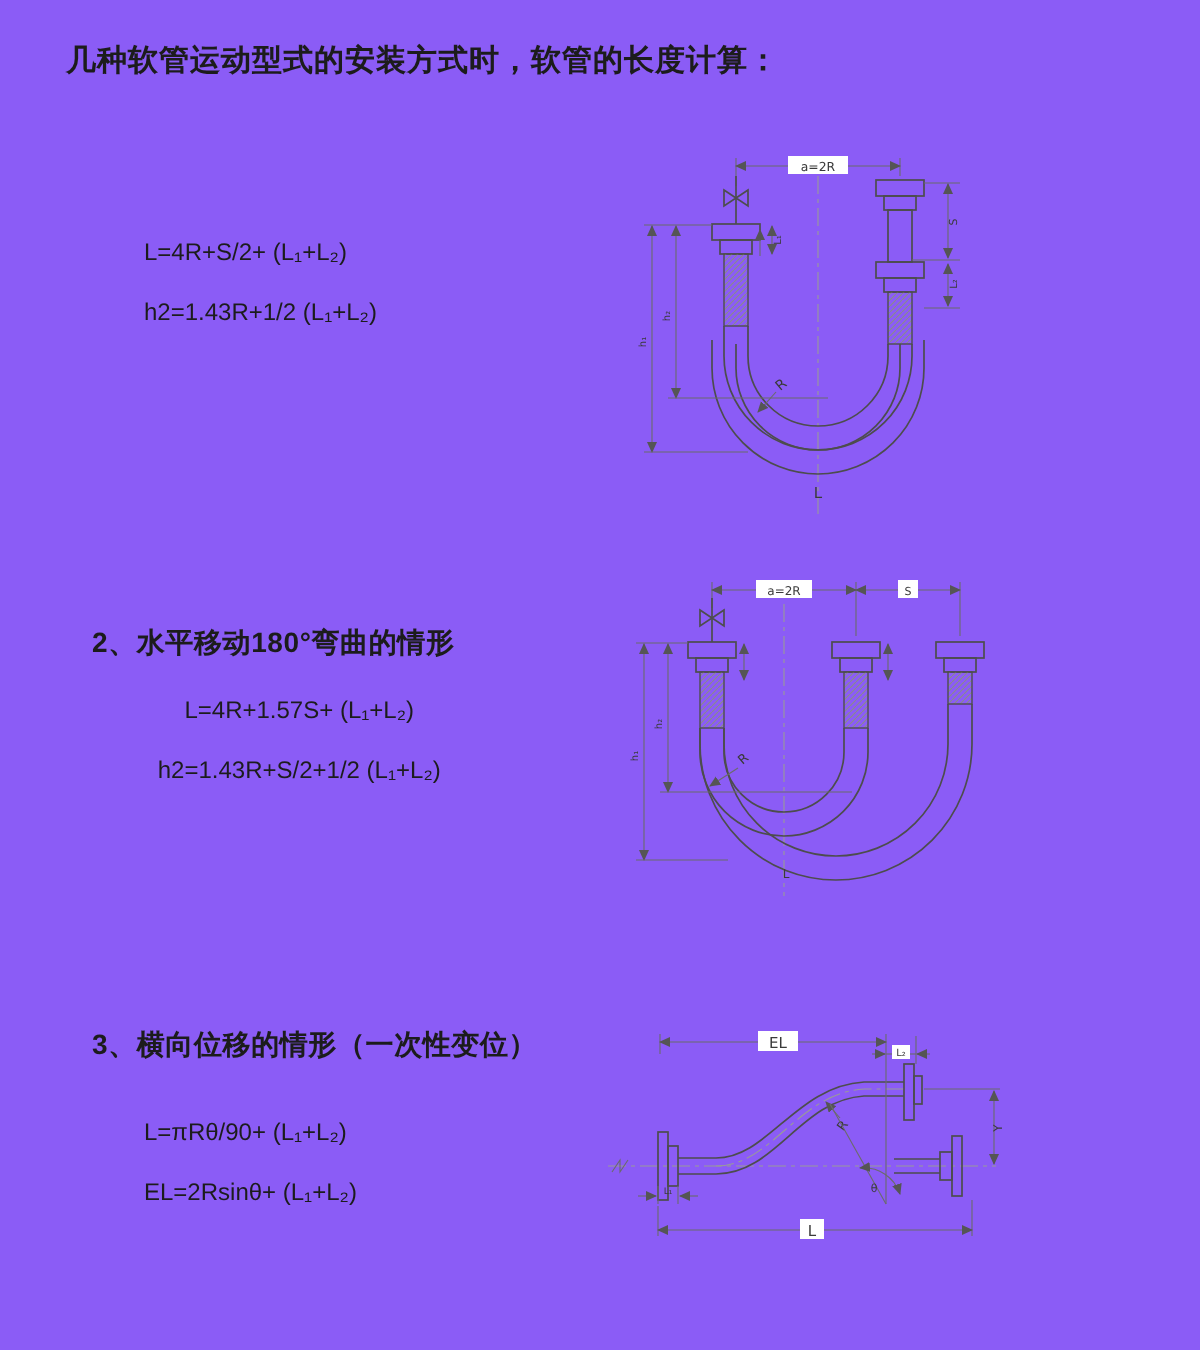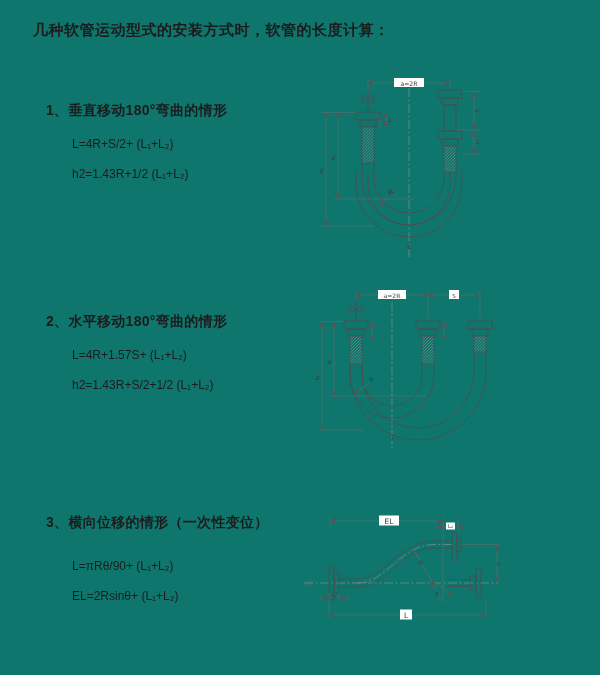--- a/index.html
+++ b/index.html
@@ -1,16 +1,16 @@
 <!DOCTYPE html>
 <html><head>
 <meta charset="utf-8">
 <style>
   html,body{margin:0;padding:0;background:#e8e8e8;}
-  #page{position:relative;width:600px;height:675px;background:#0f766e;overflow:hidden;
+  #page{position:relative;width:600px;height:675px;background:#8b5cf6;overflow:hidden;
         font-family:"Liberation Sans","DejaVu Sans",sans-serif;color:#1c1c1c;}
   .title{position:absolute;left:33px;top:21px;font-size:15px;font-weight:bold;letter-spacing:.5px;}
   .section{position:absolute;}
   .sec-heading{font-size:14px;font-weight:bold;letter-spacing:.3px;white-space:nowrap;}
   .formulas{padding-left:26px;}
   .formula{font-size:12px;line-height:30px;height:30px;white-space:nowrap;font-weight:500;}
   #sec1{left:46px;top:102px;}
   #sec2{left:46px;top:313px;}
   #sec3{left:46px;top:514px;}
   .dgm{position:absolute;}
@@ -22,30 +22,29 @@
   .wbg{fill:#ffffff;}
 </style>
 </head>
 <body>
 
 <div id="page">
 
   <div class="title">几种软管运动型式的安装方式时，软管的长度计算：</div>
 
   <div class="section" id="sec1">
-    <div class="sec-heading">1、垂直移动180°弯曲的情形</div>
     <div class="formulas" style="margin-top:9px;">
       <div class="formula">L=4R+S/2+ (L₁+L₂)</div>
       <div class="formula">h2=1.43R+1/2 (L₁+L₂)</div>
     </div>
   </div>
 
   <div class="section" id="sec2">
     <div class="sec-heading">2、水平移动180°弯曲的情形</div>
-    <div class="formulas" style="margin-top:9px;">
+    <div class="formulas" style="margin-top:9px;text-align:center;">
       <div class="formula">L=4R+1.57S+ (L₁+L₂)</div>
       <div class="formula">h2=1.43R+S/2+1/2 (L₁+L₂)</div>
     </div>
   </div>
 
   <div class="section" id="sec3">
     <div class="sec-heading">3、横向位移的情形（一次性变位）</div>
     <div class="formulas" style="margin-top:19px;">
       <div class="formula">L=πRθ/90+ (L₁+L₂)</div>
       <div class="formula">EL=2Rsinθ+ (L₁+L₂)</div>

